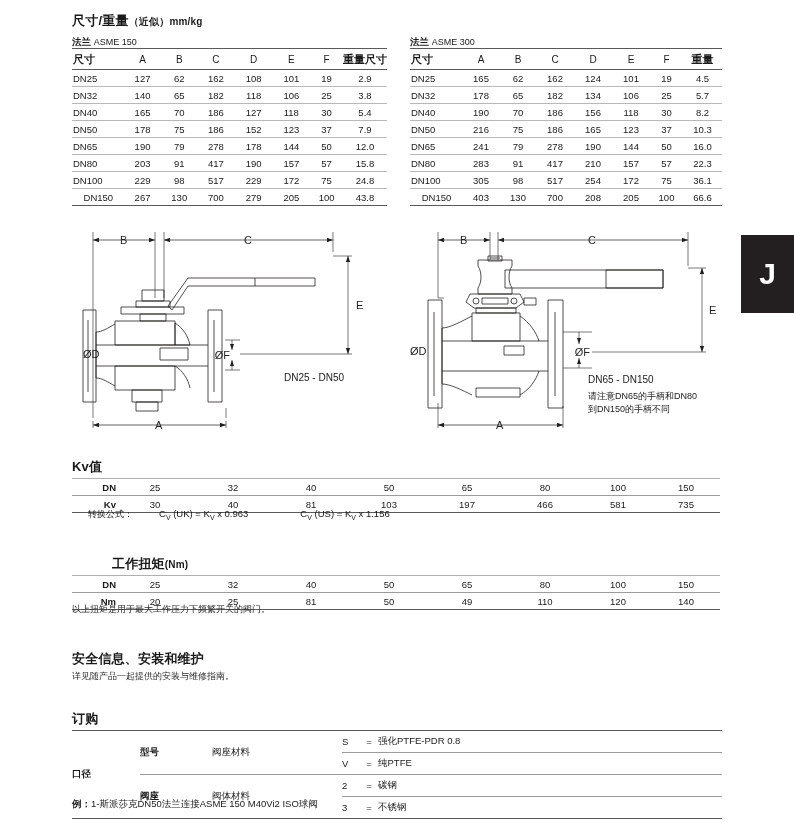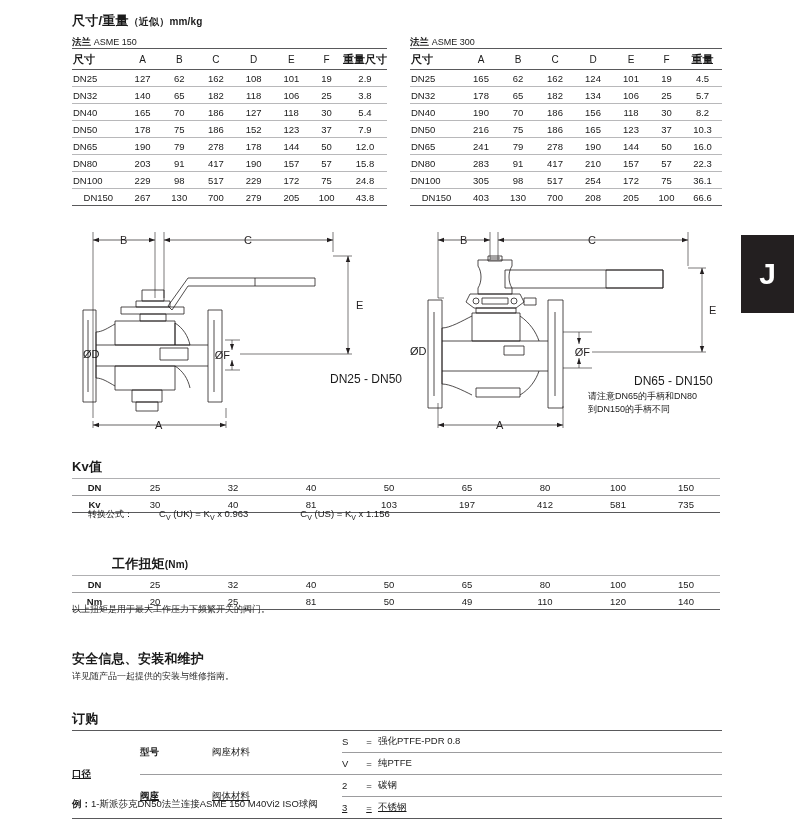--- a/index.html
+++ b/index.html
@@ -65,21 +65,21 @@
   .wtable {
     position: absolute;
     border-collapse: collapse;
     font-size: 9.5px;
   }
   .wtable td {
     padding: 2.5px 0;
     text-align: center;
     white-space: nowrap;
   }
-  .wtable td.lbl { text-align: center; font-weight: bold; padding-left: 1px; }
+  .wtable td.lbl { text-align: right; font-weight: bold; padding-left: 1px; }
   .wtable tr.top td { border-top: 1.6px solid #b0b0b2; }
   .wtable tr td { border-bottom: 0.7px solid #9c9c9e; }
   .wtable tr:last-child td { border-bottom: 1.1px solid #59595b; }
 
   .note {
     position: absolute;
     font-size: 9px;
     line-height: 13px;
     color: #2b2b2b;
   }
@@ -99,45 +99,44 @@
     position: absolute;
     border-collapse: collapse;
     font-size: 9.5px;
     width: 650px;
   }
   .ordtable td {
     padding: 4px 0 4px 0;
     vertical-align: middle;
   }
   .ord-top { border-top: 1.1px solid #59595b; }
-  .ord-bot { border-bottom: 1.1px solid #59595b; text-decoration: underline; }
+  .ord-bot { border-bottom: 1.1px solid #59595b; }
   .ord-thin { border-bottom: 0.7px solid #9c9c9e; }
   .ordtable .b { font-weight: bold; }
   .c-code { width: 16px; text-align: left; }
   .c-eq { width: 16px; text-align: center; }
 
   
   .jtab {
     position: absolute;
     background: #231f20;
     color: #ffffff;
     font-weight: bold;
     display: flex;
     align-items: center;
     justify-content: center;
   }
 
   
   .drawing { position: absolute; }
   .dwg-caption {
     position: absolute;
-    font-size: 12px;
+    font-size: 10px;
     color: #1a1a1a;
     white-space: nowrap;
-    margin-left: 46px;
   }
   .dwg-subcaption {
     position: absolute;
     font-size: 9px;
     line-height: 12px;
     color: #1a1a1a;
     white-space: nowrap;
   }
 </style>
 </head>
@@ -621,21 +620,21 @@
           <td>100</td>
           <td>150</td>
         </tr>
         <tr>
           <td class="lbl">Kv</td>
           <td>30</td>
           <td>40</td>
           <td>81</td>
           <td>103</td>
           <td>197</td>
-          <td>412</td>
+          <td>466</td>
           <td>581</td>
           <td>735</td>
         </tr>
       </tbody>
   </table>
 
   <div class="formula" style="left:88px; top:508px;">
     <span class="lead">转换公式：</span><span class="gap"></span><span><span>C</span><sub>V</sub><span> (UK) = K</span><sub>V</sub><span> x 0.963</span></span><span class="gap"></span><span class="gap"></span><span><span>C</span><sub>V</sub><span> (US) = K</span><sub>V</sub><span> x 1.156</span></span>
   </div>
 

